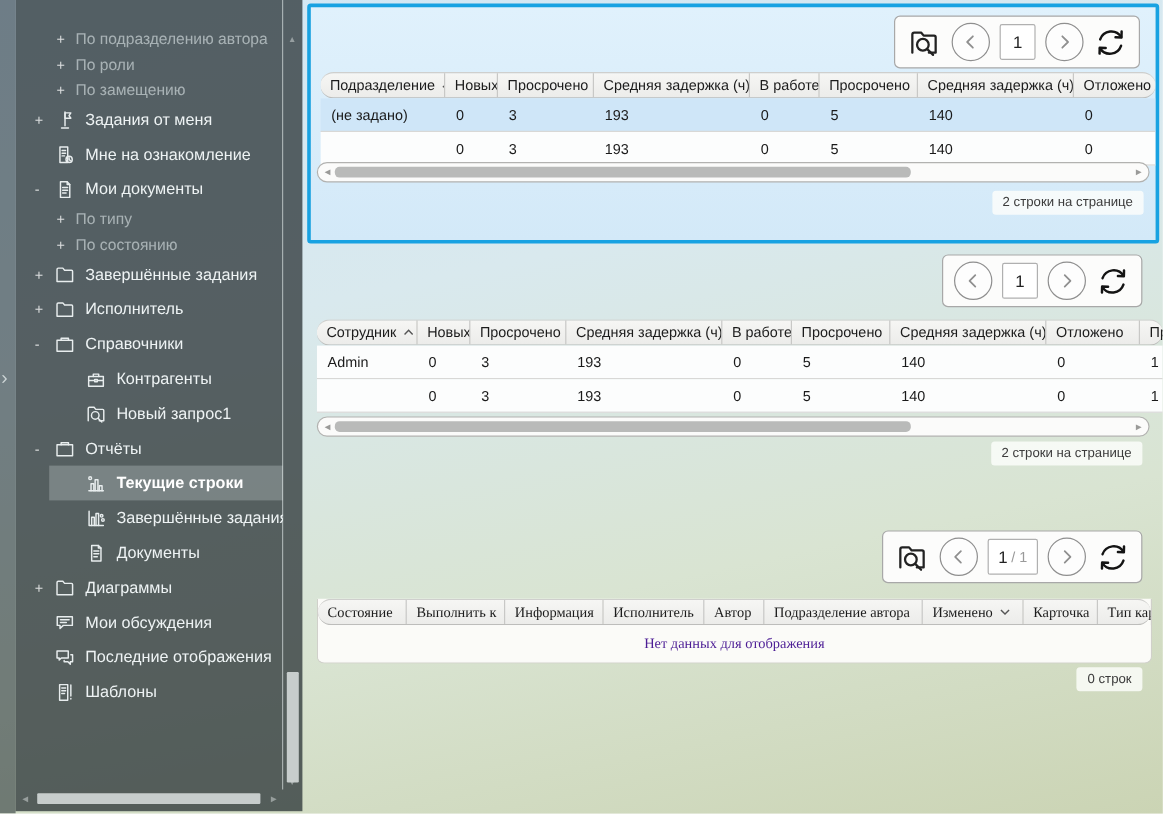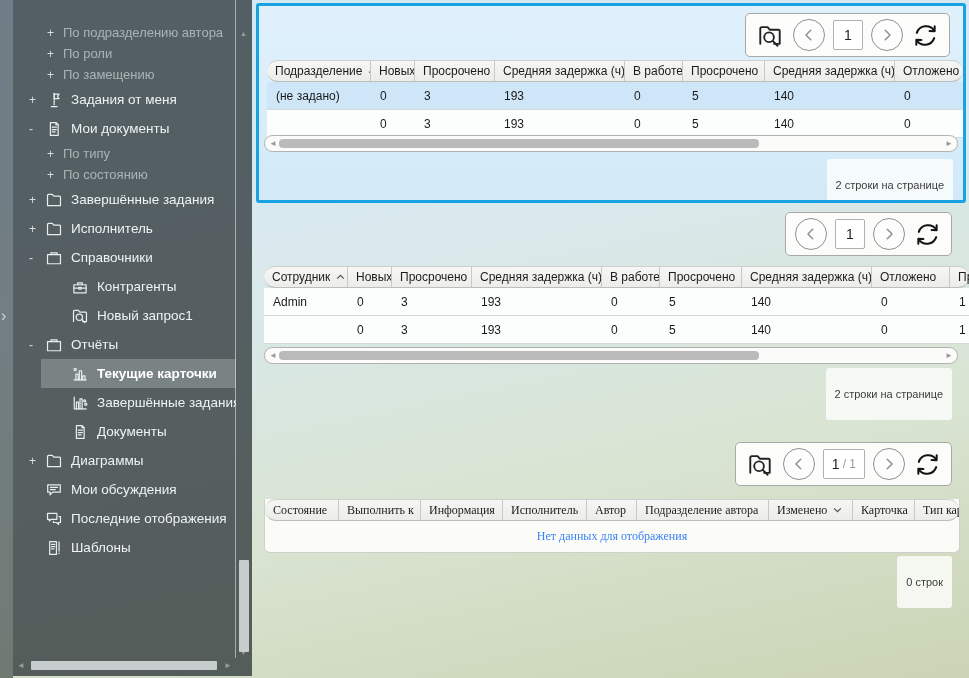--- a/index.html
+++ b/index.html
@@ -59,30 +59,30 @@
     border-top:1px solid #cfcfcd;border-bottom:1px solid #bdbdbb;box-sizing:border-box;border-radius:11px;}
   .gh{flex:none;display:flex;align-items:center;box-sizing:border-box;padding:0 4px 0 8px;
     font-size:12px;color:#1c1c1c;white-space:nowrap;overflow:hidden;border-right:1px solid #c8c8c6;}
   .gh .sort{margin-left:5px;flex:none;display:flex;}
   .gh .sort svg{width:11px;height:8px;stroke:#555;fill:none;stroke-width:1.4;}
   .grow{display:flex;height:28px;background:#fcfdfd;border-bottom:1px solid #d8d8d6;box-sizing:border-box;}
   .grow.selrow{background:var(--selrow,#cfe6f8);}
   .gc{flex:none;box-sizing:border-box;padding:0 4px 0 9px;font-size:12px;color:#1a1a1a;
     display:flex;align-items:center;white-space:nowrap;overflow:hidden;}
   .gempty{position:absolute;left:0;right:0;top:22px;height:30px;display:flex;align-items:center;justify-content:center;
-    background:#fbfbf8;color:#3b82f6;font-size:12px;}
+    background:#fbfbf8;color:#4c1d95;font-size:12px;}
   .grid3{border:1px solid #d0d0ca;border-top:none;border-radius:0 0 6px 6px;background:#fbfbf8;}
 
   
   .hscroll{position:absolute;height:17px;box-sizing:border-box;border:1px solid #b2b2b0;border-radius:9px;background:#fbfbfa;}
   .hscroll .sarrow{position:absolute;top:3px;font-size:8px;color:#9a9a98;}
   .hscroll .thumb{position:absolute;top:3px;height:9px;border-radius:4px;background:#b9bab9;}
 
   .rowsinfo{position:absolute;font-size:11px;color:#3c3c3c;background:rgba(253,254,251,0.82);
-    padding:20px 9px;border-radius:3px;white-space:nowrap;}
+    padding:4px 9px;border-radius:3px;white-space:nowrap;}
 </style>
 </head>
 <body>
 
 <div id="stage">
 
   <div class="leftstrip">
     <span class="chev">›</span>
   </div>
 
@@ -101,20 +101,30 @@
           <span class="tlabel">По замещению</span>
         </div>
         <div class="titem lvl0">
           <span class="exp">+</span>
           <span class="ticon"><svg viewBox="0 0 20 20">
               <path d="M10.2 2.6 V15.4"></path>
               <path d="M7 17.4 h6.4"></path>
               <path d="M10.2 3.4 h5.4 l-1.7 2.5 1.7 2.5 h-5.4 z"></path>
             </svg></span>
           <span class="tlabel">Задания от меня</span>
+        </div>
+        <div class="titem lvl0">
+          <span class="exp"></span>
+          <span class="ticon"><svg viewBox="0 0 20 20">
+              <path d="M5.5 2.8 h7.2 V17.2 H5.5 z"></path>
+              <path d="M7.5 6 h3.2 M7.5 8.5 h3.2 M7.5 11 h2.2"></path>
+              <circle cx="14" cy="14.3" r="2.9"></circle>
+              <path d="M14 12.8 v1.6 l1.1 1"></path>
+            </svg></span>
+          <span class="tlabel">Мне на ознакомление</span>
         </div>
         <div class="titem lvl0">
           <span class="exp">-</span>
           <span class="ticon"><svg viewBox="0 0 20 20">
               <path d="M6 2.8 h6.2 l2.4 2.4 V17.2 H6 z"></path>
               <path d="M12.2 2.8 V5.2 h2.4"></path>
               <path d="M8 8 h4.6 M8 10.6 h4.6 M8 13.2 h3.2"></path>
             </svg></span>
           <span class="tlabel">Мои документы</span>
         </div>
@@ -177,21 +187,21 @@
         </div>
         <div class="titem lvl1 sel">
           <span class="exp"></span>
           <span class="ticon"><svg viewBox="0 0 20 20">
               <path d="M3.4 16.6 h13.4"></path>
               <path d="M5.4 16.6 V10.2 h2.6 V16.6"></path>
               <path d="M9.2 16.6 V6.4 h2.6 V16.6"></path>
               <path d="M13 16.6 V12 h2.6 V16.6"></path>
               <circle cx="4.6" cy="5" r="1.3"></circle>
             </svg></span>
-          <span class="tlabel">Текущие карточки</span>
+          <span class="tlabel">Текущие строки</span>
         </div>
         <div class="titem lvl1">
           <span class="exp"></span>
           <span class="ticon"><svg viewBox="0 0 20 20">
               <path d="M3.6 3.4 V16.6 h13.2"></path>
               <path d="M6 16.6 V9 h2.4 V16.6"></path>
               <path d="M10 16.6 V5.4 h2.4 V16.6"></path>
               <circle cx="15.2" cy="7.6" r="1.2"></circle>
               <circle cx="16.4" cy="11.4" r="1.2"></circle>
             </svg></span>

